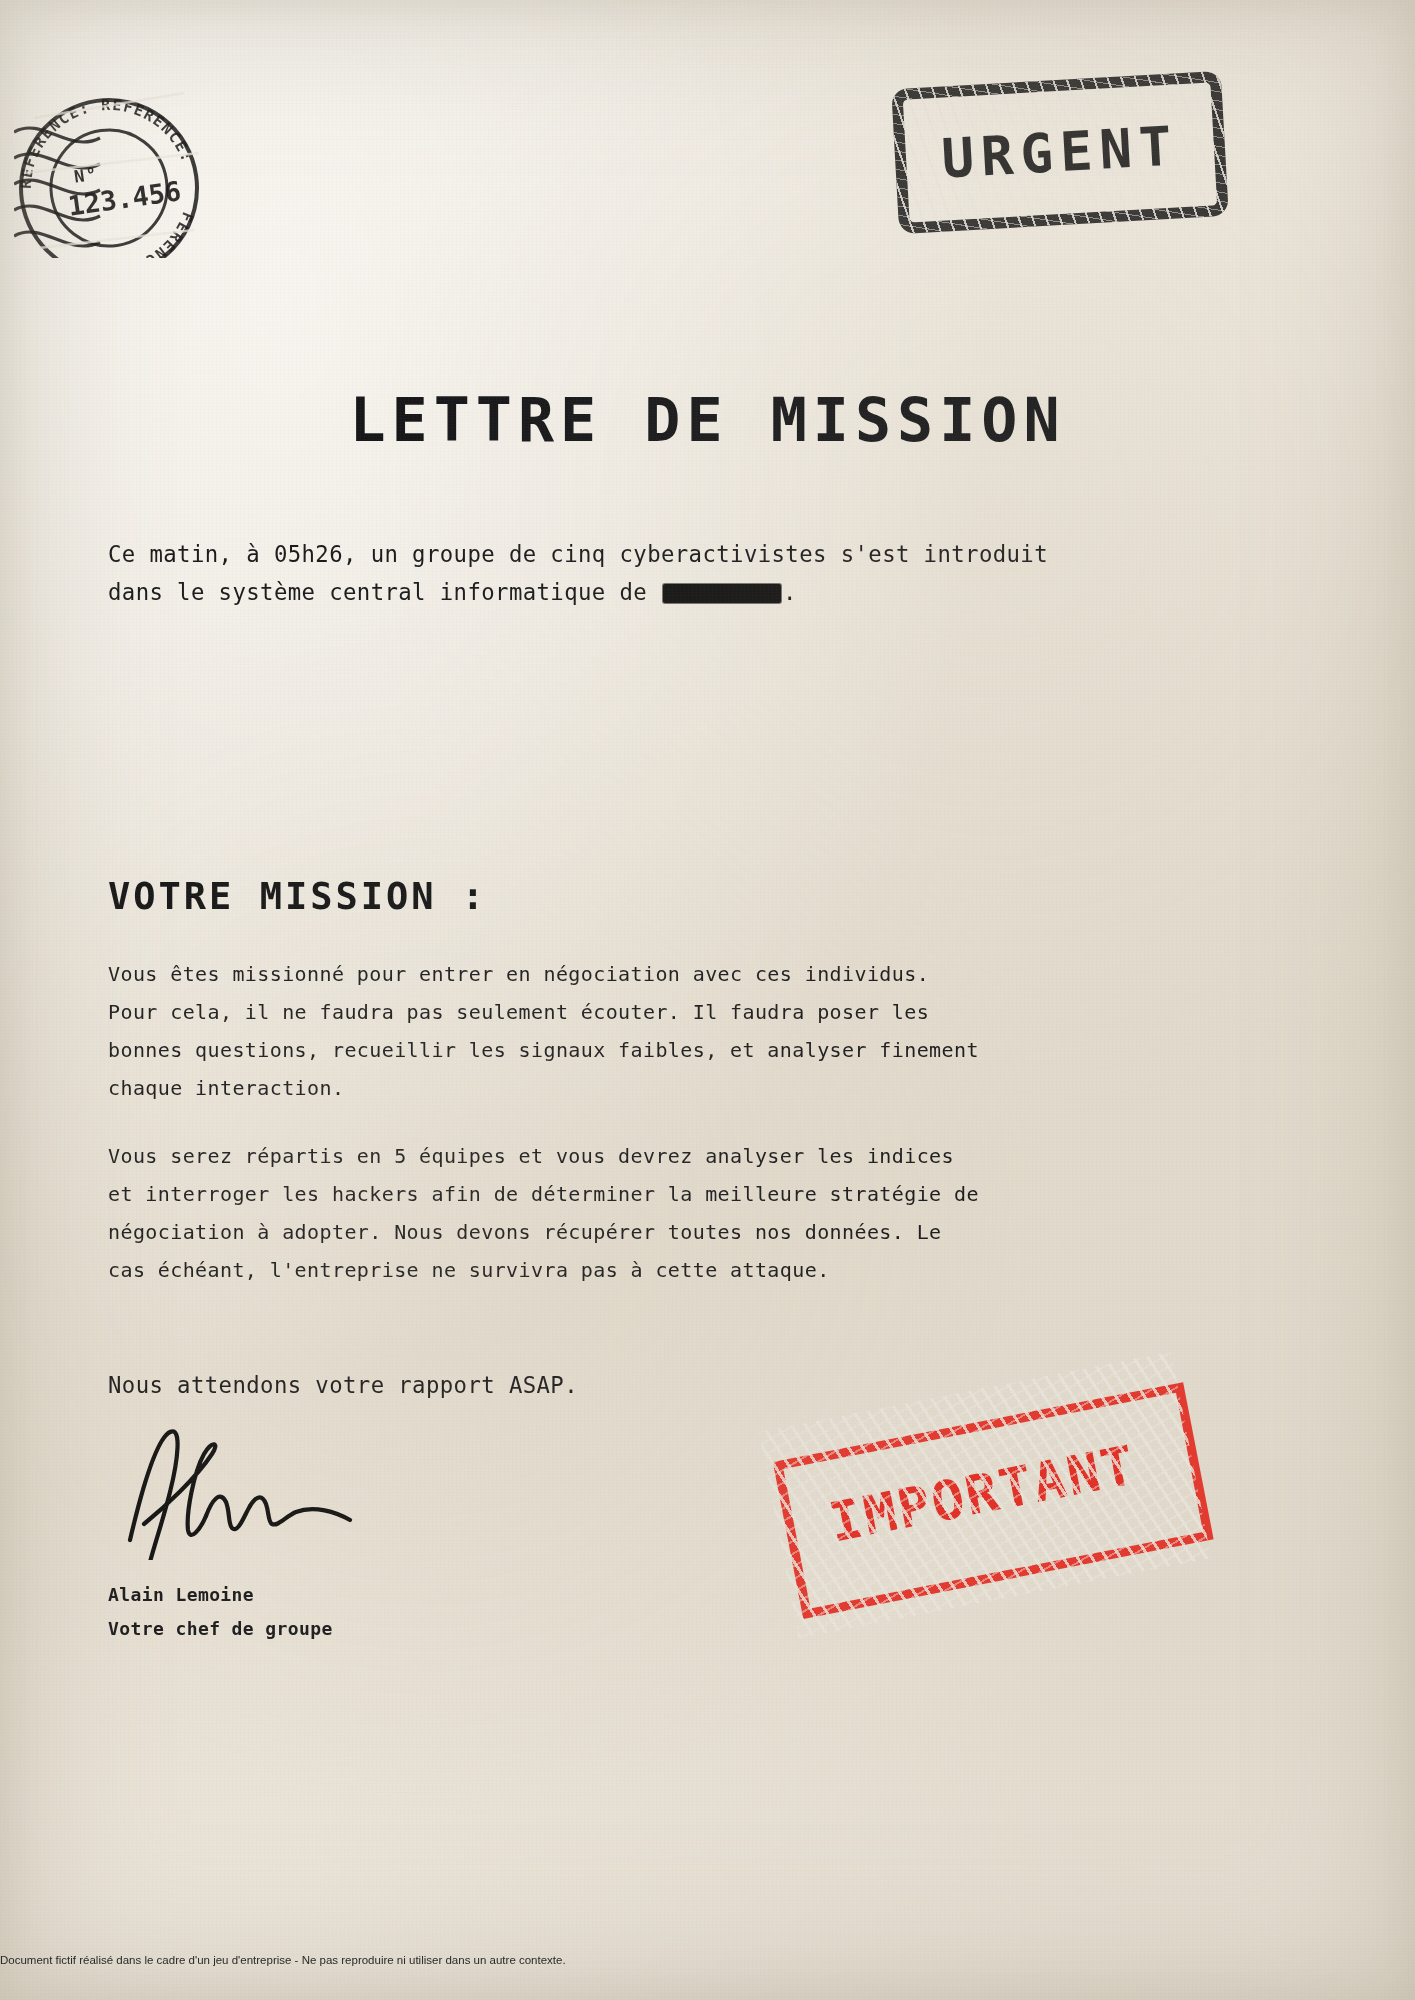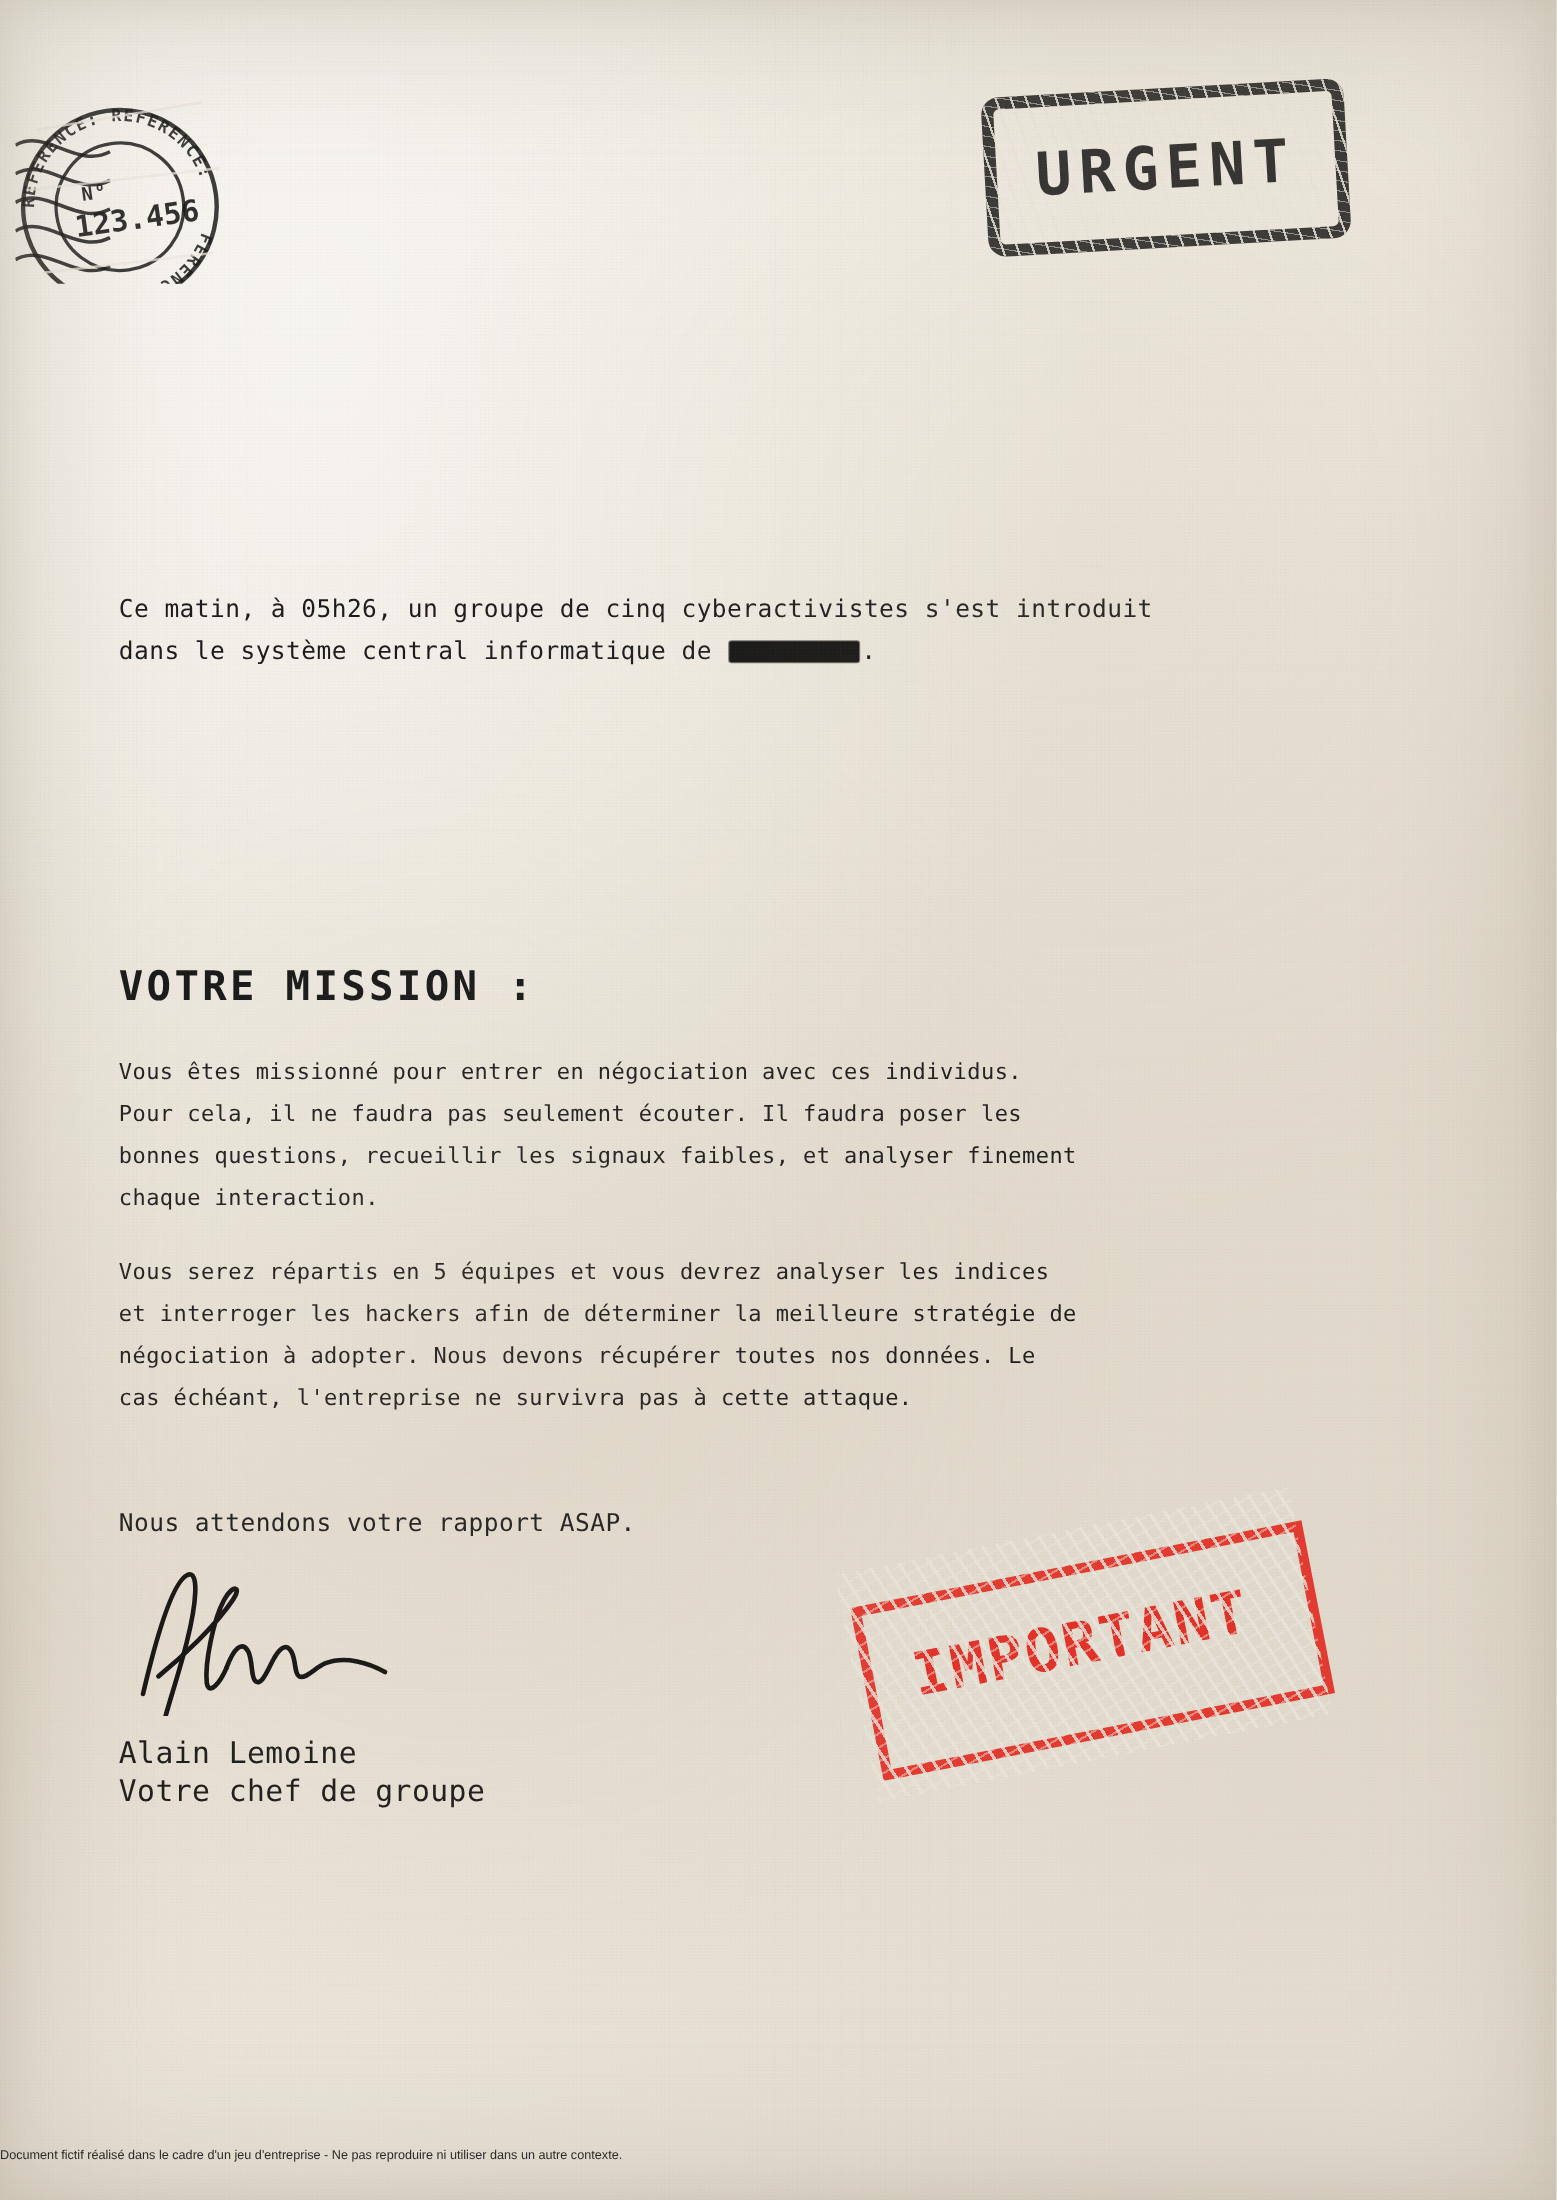--- a/index.html
+++ b/index.html
@@ -174,24 +174,25 @@
     top: 1420px;
     width: 340px;
     height: 140px;
   }
 
   .signer {
     position: absolute;
     left: 108px;
     top: 1578px;
     font-family: "DejaVu Sans Mono", monospace;
-    font-size: 27px;
+    font-size: 18px;
     line-height: 34px;
     color: #1b1b1d;
     letter-spacing: .4px;
+    font-weight: bold;
   }
 
   
   .important-stamp {
     position: absolute;
     left: 775px;
     top: 1390px;
     width: 420px;
     height: 210px;
     transform: rotate(-11deg);
@@ -284,20 +285,21 @@
         <path d="M 25,190 L 180,172" fill="none"></path>
       </g>
     </svg>
   </div>
 
   <div class="urgent-stamp">
     <div class="urgent-box"></div>
     <div class="urgent-text">URGENT</div>
   </div>
 
+  <div class="title">LETTRE DE MISSION</div>
 
   <div class="body-block">
     <p class="para"><span>Ce matin, à 05h26, un groupe de cinq cyberactivistes s'est introduit</span><br><span>dans le système central informatique de </span><span class="redacted"></span><span>.</span></p>
   </div>
 
   <div class="section-title">VOTRE MISSION :</div>
 
   <div class="body-block2">
     <p class="para">Vous êtes missionné pour entrer en négociation avec ces individus.
 Pour cela, il ne faudra pas seulement écouter. Il faudra poser les

